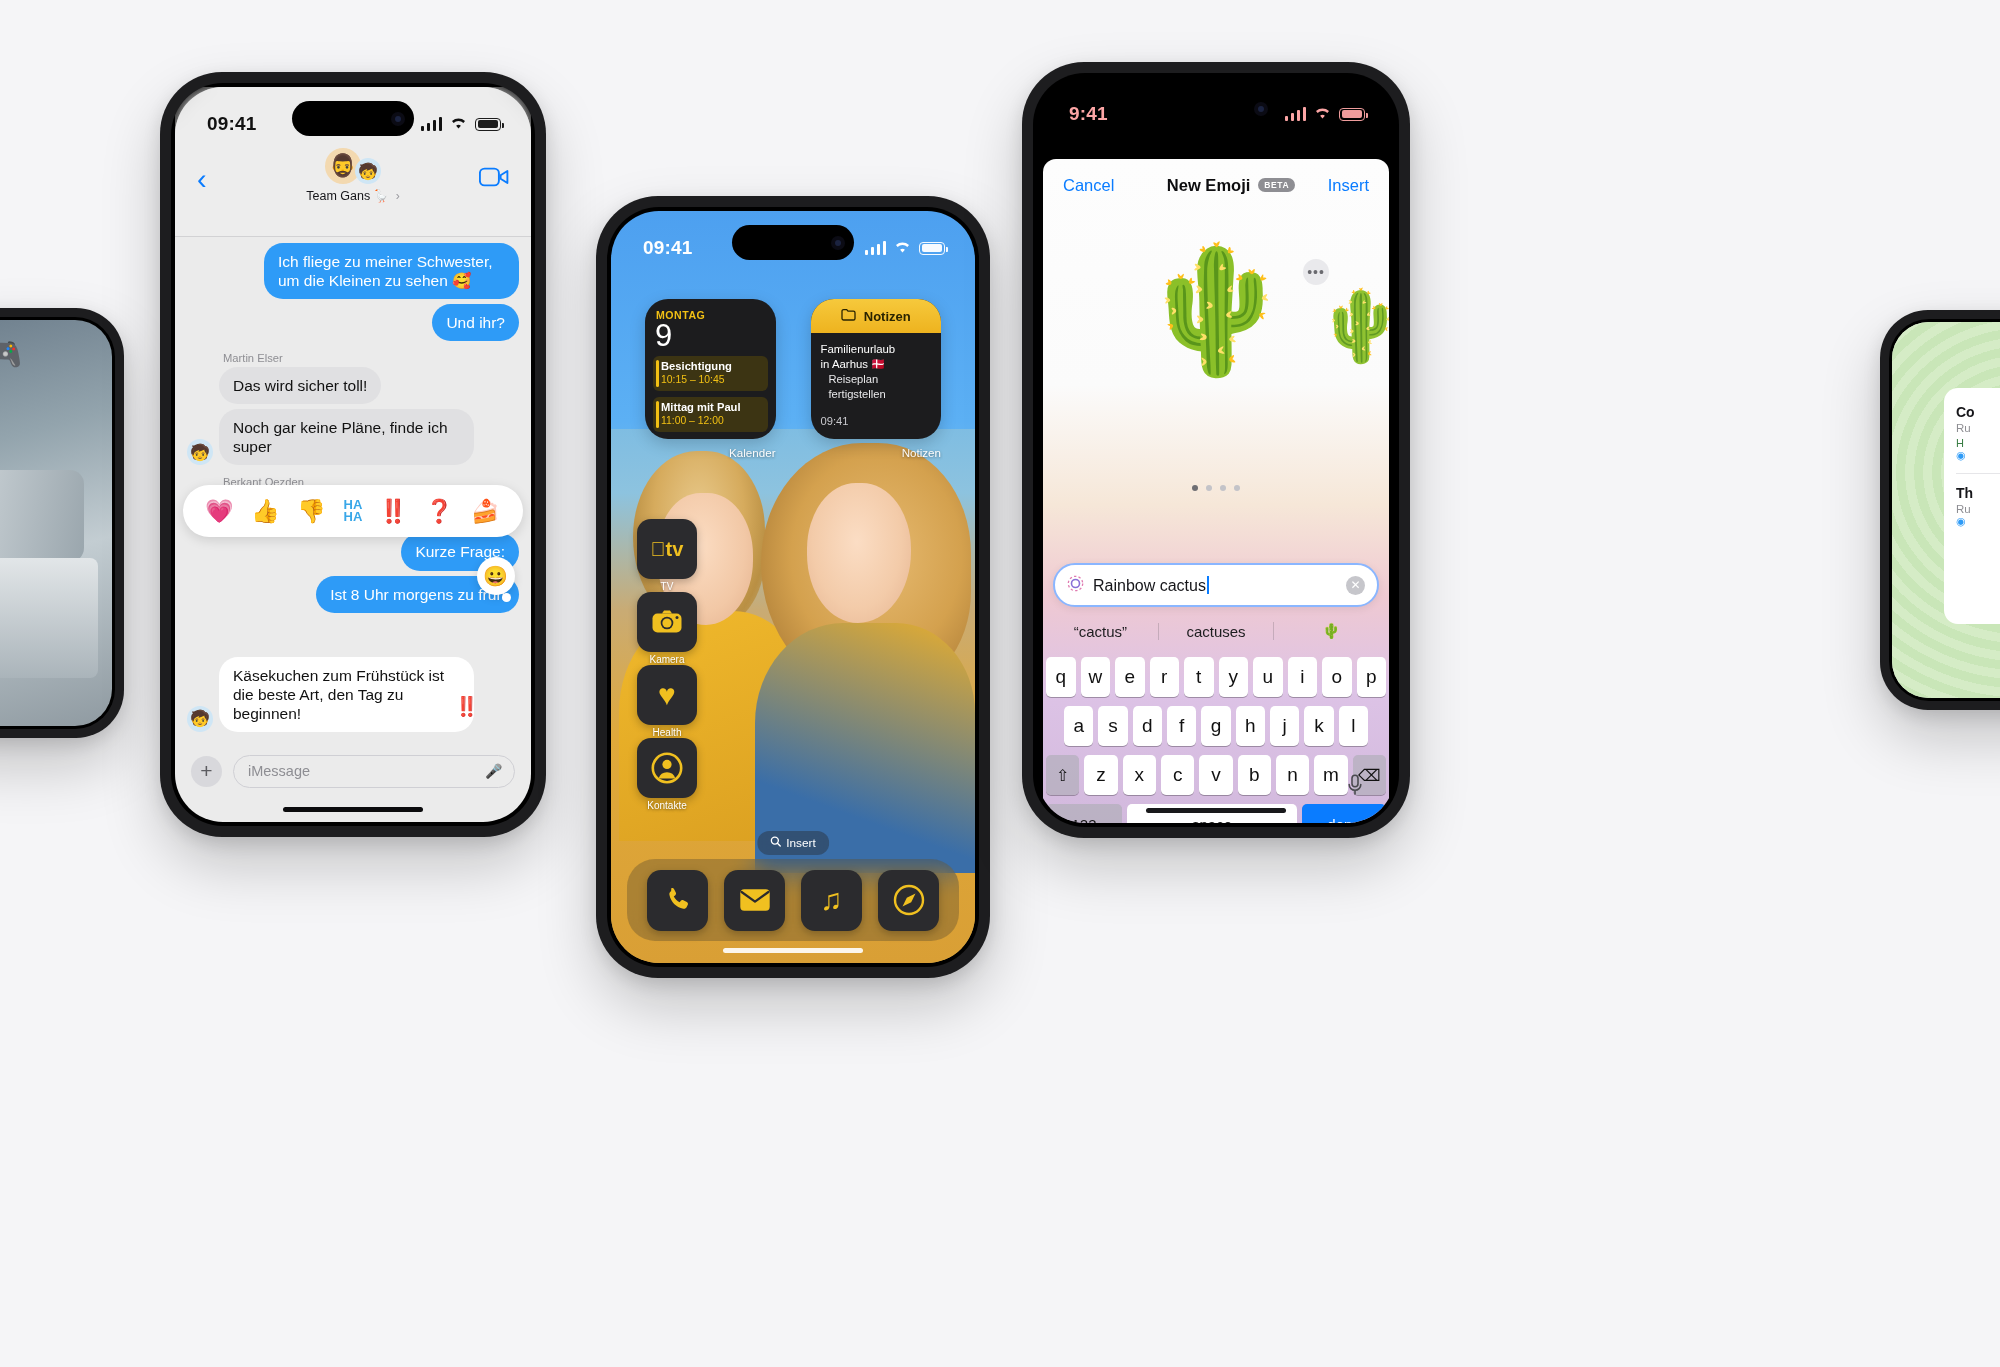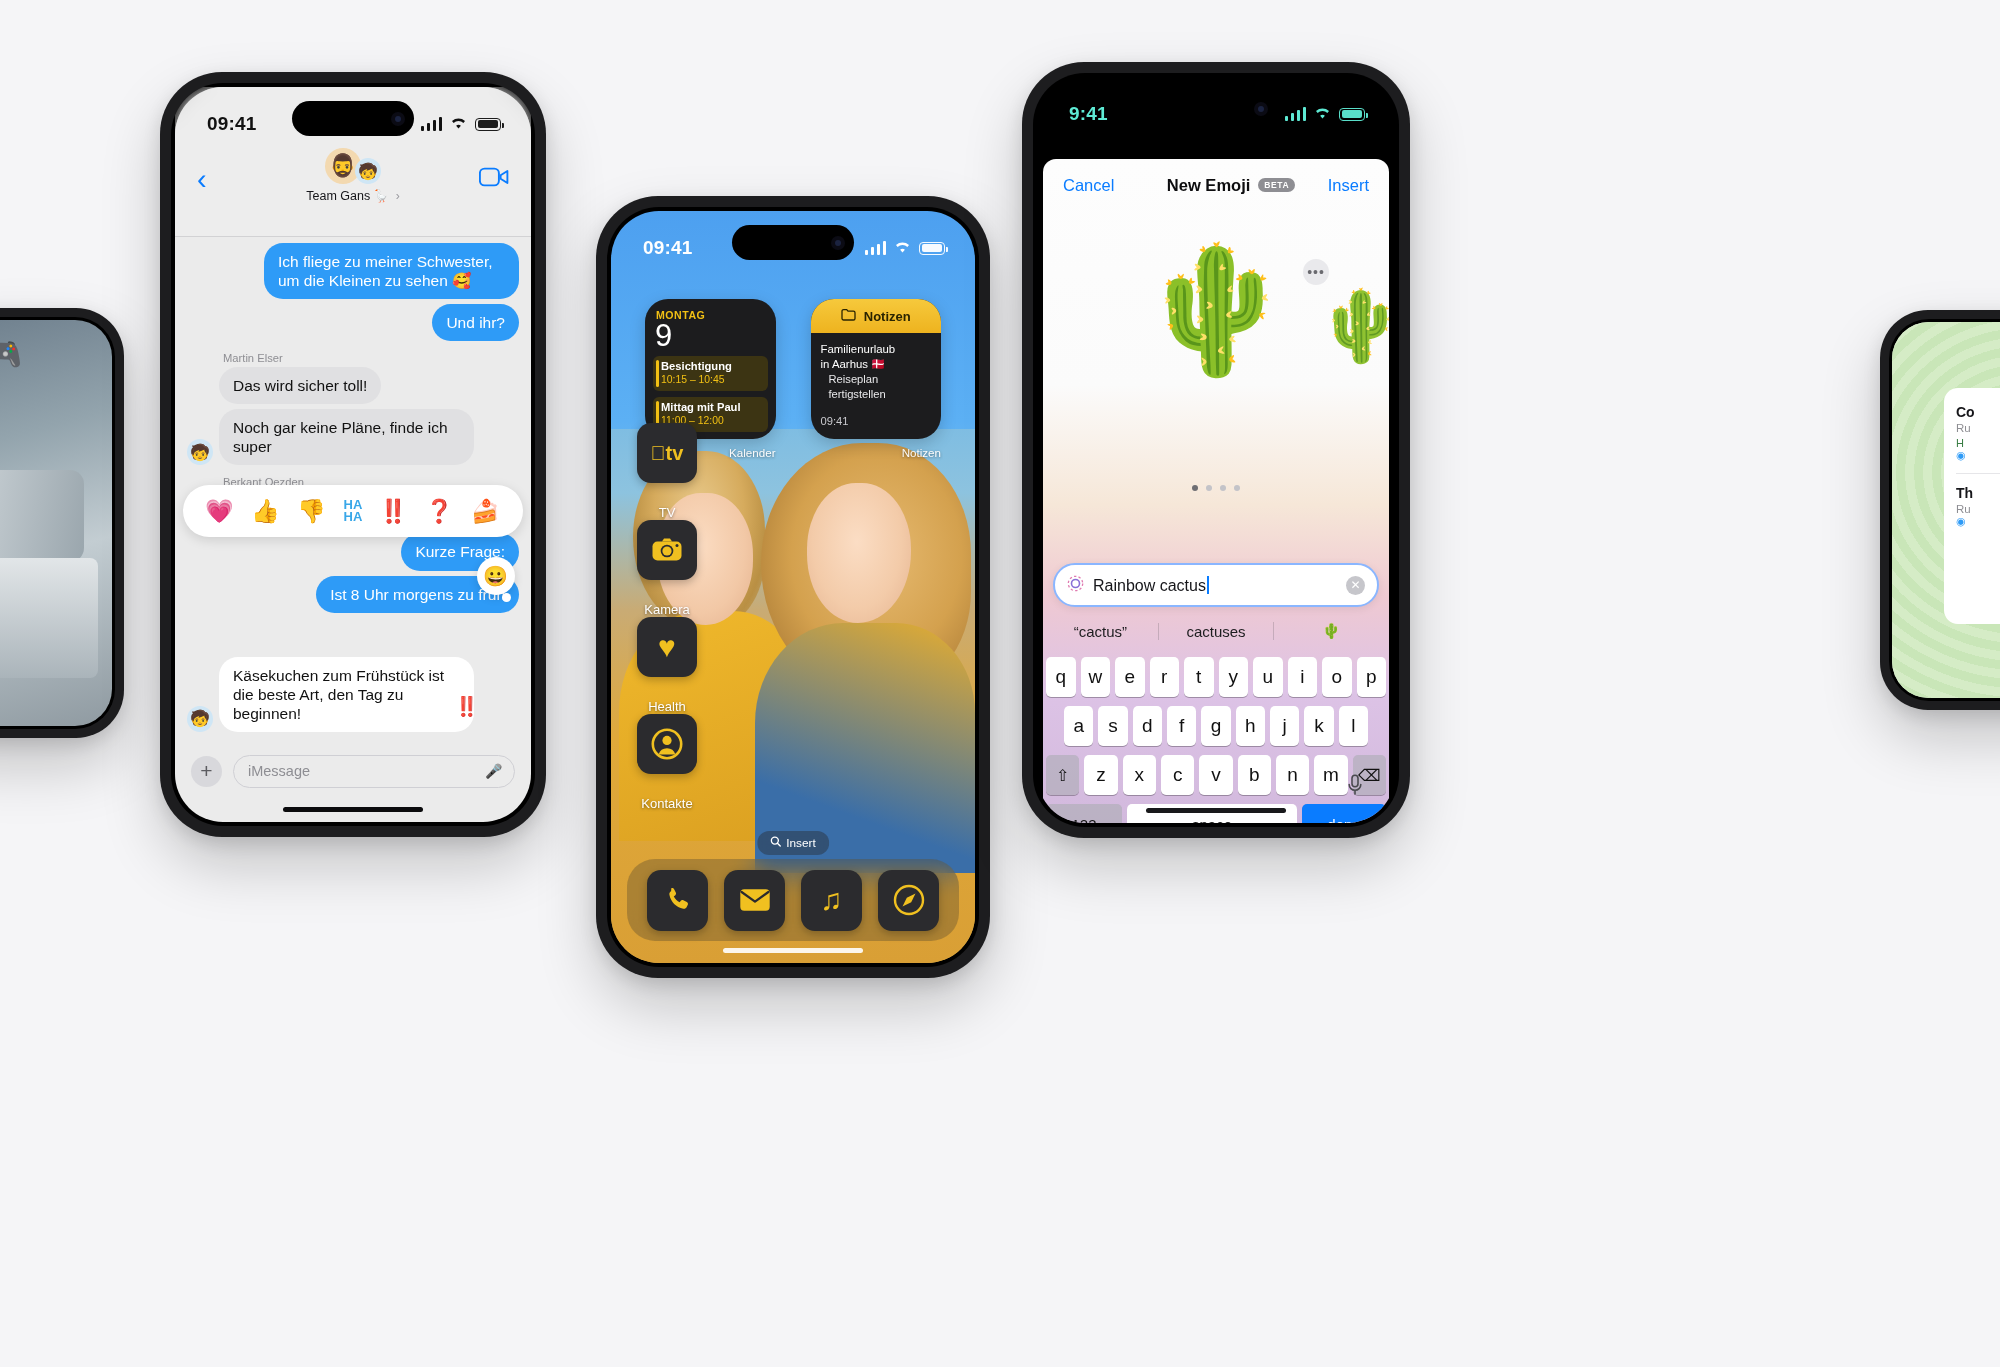--- a/index.html
+++ b/index.html
@@ -121,21 +121,21 @@
   .notes-body { padding: 9px 10px 0; }
   .notes-line { color:#fff; font-size: 11.4px; line-height: 1.32; }
   .notes-sub { color:#e8e8ea; font-size: 11.2px; line-height: 1.32; padding-left: 8px; }
   .notes-time { color:#c9c9ce; font-size: 11.2px; margin-top: 13px; }
   .app-grid { position:absolute; bottom: 152px; left: 0; right: 0; z-index: 12;
               display:flex; justify-content: space-between; padding: 0 26px; flex-direction: column; }
   .app { width: 60px; text-align:center; }
   .app-ico { width: 60px; height: 60px; border-radius: 14px; background:#2b2b2e;
              display:flex; align-items:center; justify-content:center; color:#f0c020;
              box-shadow: 0 3px 9px rgba(0,0,0,.25); }
-  .app-name { color:#fff; font-size: 13px; margin-top: 22px; text-shadow:0 1px 3px rgba(0,0,0,.5); }
+  .app-name { color:#fff; font-size: 10px; margin-top: 2px; text-shadow:0 1px 3px rgba(0,0,0,.5); }
   .search-pill { position:absolute; bottom: 108px; left: 50%; transform: translateX(-50%); z-index: 12;
                  background: rgba(40,40,45,.42); color:#fff; font-size: 11.8px; border-radius: 13px;
                  padding: 5px 13px; display:flex; align-items:center; gap: 5px; backdrop-filter: blur(5px); }
   .dock { position:absolute; bottom: 22px; left: 16px; right: 16px; height: 82px; z-index: 12;
           background: rgba(60,55,45,.30); backdrop-filter: blur(12px); border-radius: 28px;
           display:flex; align-items:center; justify-content: space-around; padding: 0 12px; }
   .dock .app-ico { width: 61px; height: 61px; }
 
   
   #phone-emoji { left: 1022px; top: 62px; width: 388px; height: 776px; }
@@ -480,21 +480,21 @@
         </div>
         <div class="homebar" style="background:rgba(255,255,255,.9)"></div>
       </div>
     </div>
   </div>
 
   <div class="phone" id="phone-emoji">
     <div class="frame-inner">
       <div class="screen">
 
-        <div class="statusbar" style="color:#5eead4; z-index:45">
+        <div class="statusbar" style="color:#fca5a5; z-index:45">
           <span>9:41</span>
           <span class="sb-right">
             <span class="bars">
                 <i></i>
                 <i></i>
                 <i></i>
                 <i></i>
               </span>
             <span>
               <svg width="19" height="14" viewBox="0 0 19 14">

